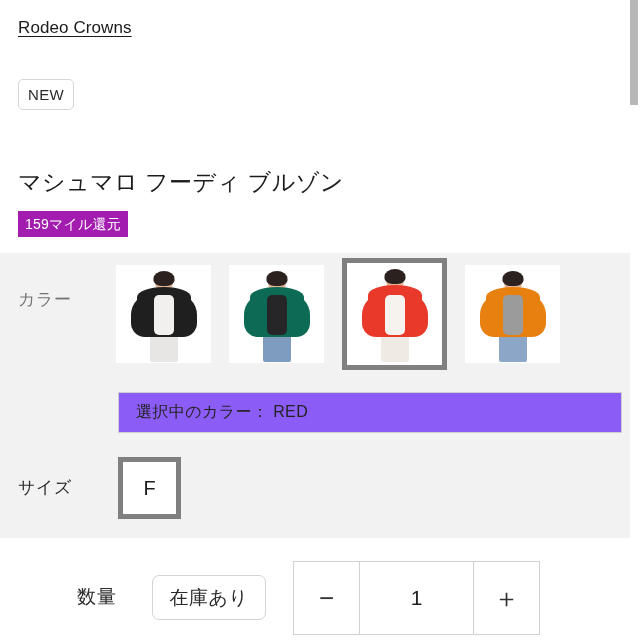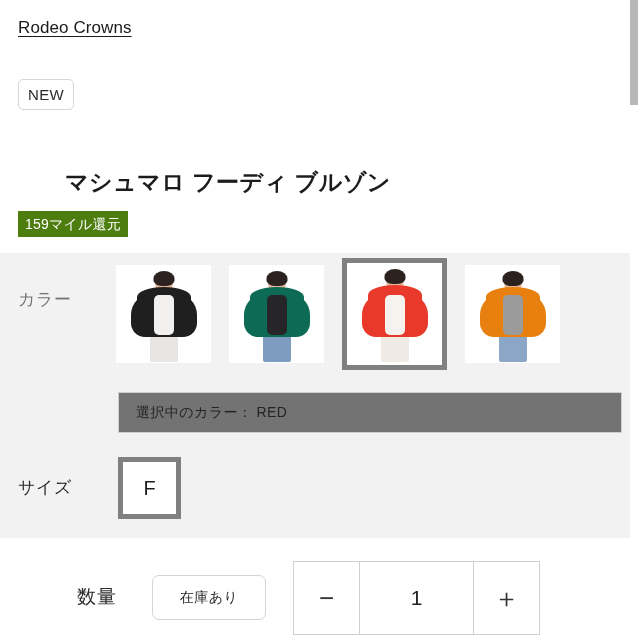--- a/index.html
+++ b/index.html
@@ -59,25 +59,24 @@
     letter-spacing: 0.3px;
   }
 
   
   .product-title {
     position: absolute;
     left: 18px;
     top: 150px;
     font-size: 23px;
     line-height: 34px;
-    font-weight: 700;
+    font-weight: 400;
     color: #1c1c1c;
     letter-spacing: 0.5px;
     white-space: nowrap;
-    margin-left: 47px;
   }
 
   
   .price-row {
     position: absolute;
     left: 18px;
     top: 211px;
     display: flex;
     align-items: center;
     gap: 13px;
@@ -88,21 +87,21 @@
     color: #1c1c1c;
     letter-spacing: 0.2px;
     white-space: nowrap;
   }
   .mile-badge {
     display: inline-flex;
     align-items: center;
     justify-content: center;
     height: 25px;
     padding: 0 7px 1px 7px;
-    background: #4d7c0f;
+    background: #a21caf;
     color: #ffffff;
     font-size: 14px;
     line-height: 1;
     letter-spacing: 0.2px;
     white-space: nowrap;
   }
 
   
   .options-panel {
     position: absolute;
@@ -229,25 +228,25 @@
 
   
   .selected-color-field {
     position: absolute;
     left: 118px;
     top: 392px;
     width: 504px;
     height: 41px;
     box-sizing: border-box;
     border: 1px solid #cfcfcf;
-    background: #737373;
+    background: #8b5cf6;
     display: flex;
     align-items: center;
     padding-left: 17px;
-    font-size: 14px;
+    font-size: 16px;
     color: #232323;
     letter-spacing: 0.4px;
   }
 
   
   .size-label {
     position: absolute;
     left: 18px;
     top: 477px;
     font-size: 17px;
@@ -289,21 +288,21 @@
     top: 575px;
     width: 114px;
     height: 45px;
     box-sizing: border-box;
     border: 1px solid #d4d4d4;
     border-radius: 7px;
     background: #ffffff;
     display: flex;
     align-items: center;
     justify-content: center;
-    font-size: 14px;
+    font-size: 19px;
     color: #2a2a2a;
     letter-spacing: 0.5px;
   }
 
   .qty-stepper {
     position: absolute;
     left: 293px;
     top: 561px;
     width: 247px;
     height: 74px;

